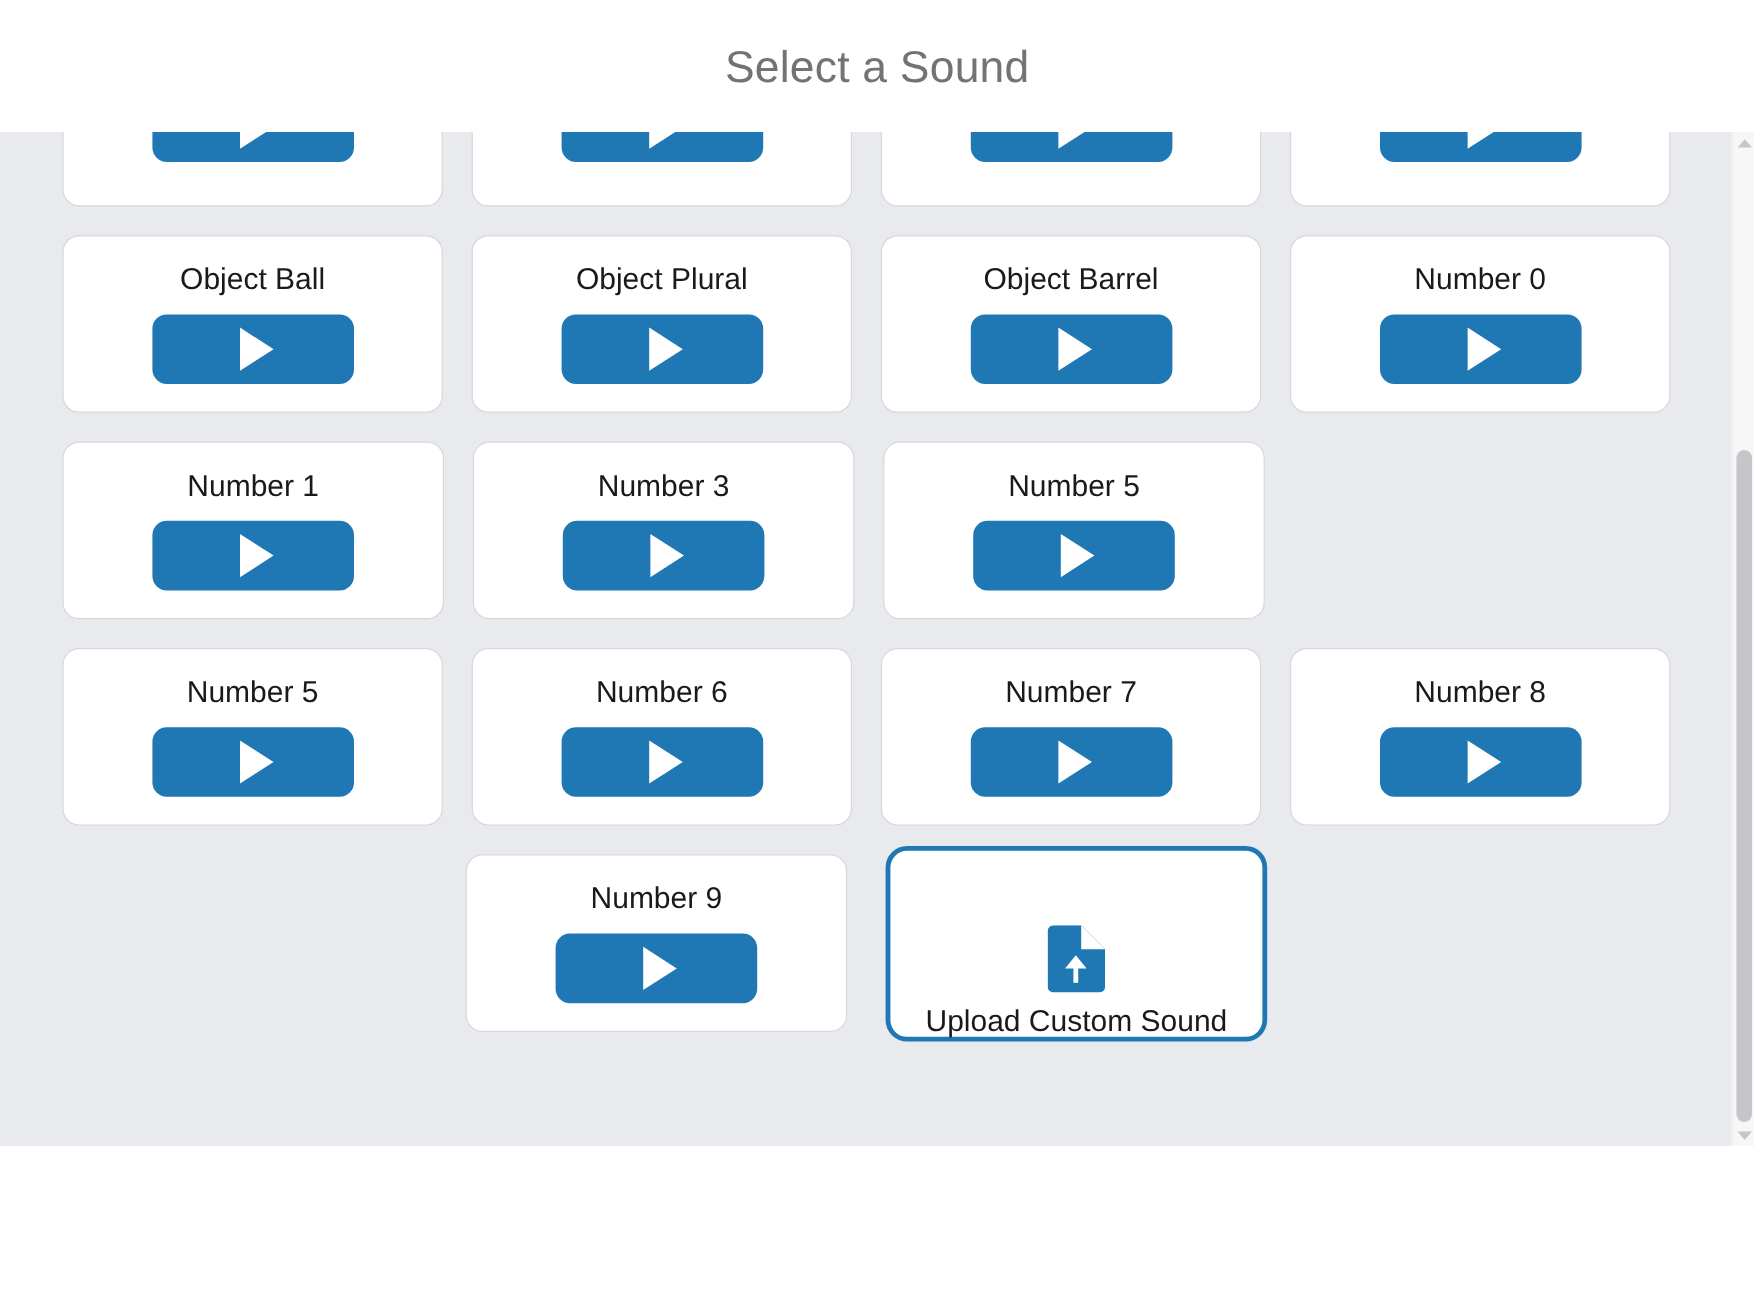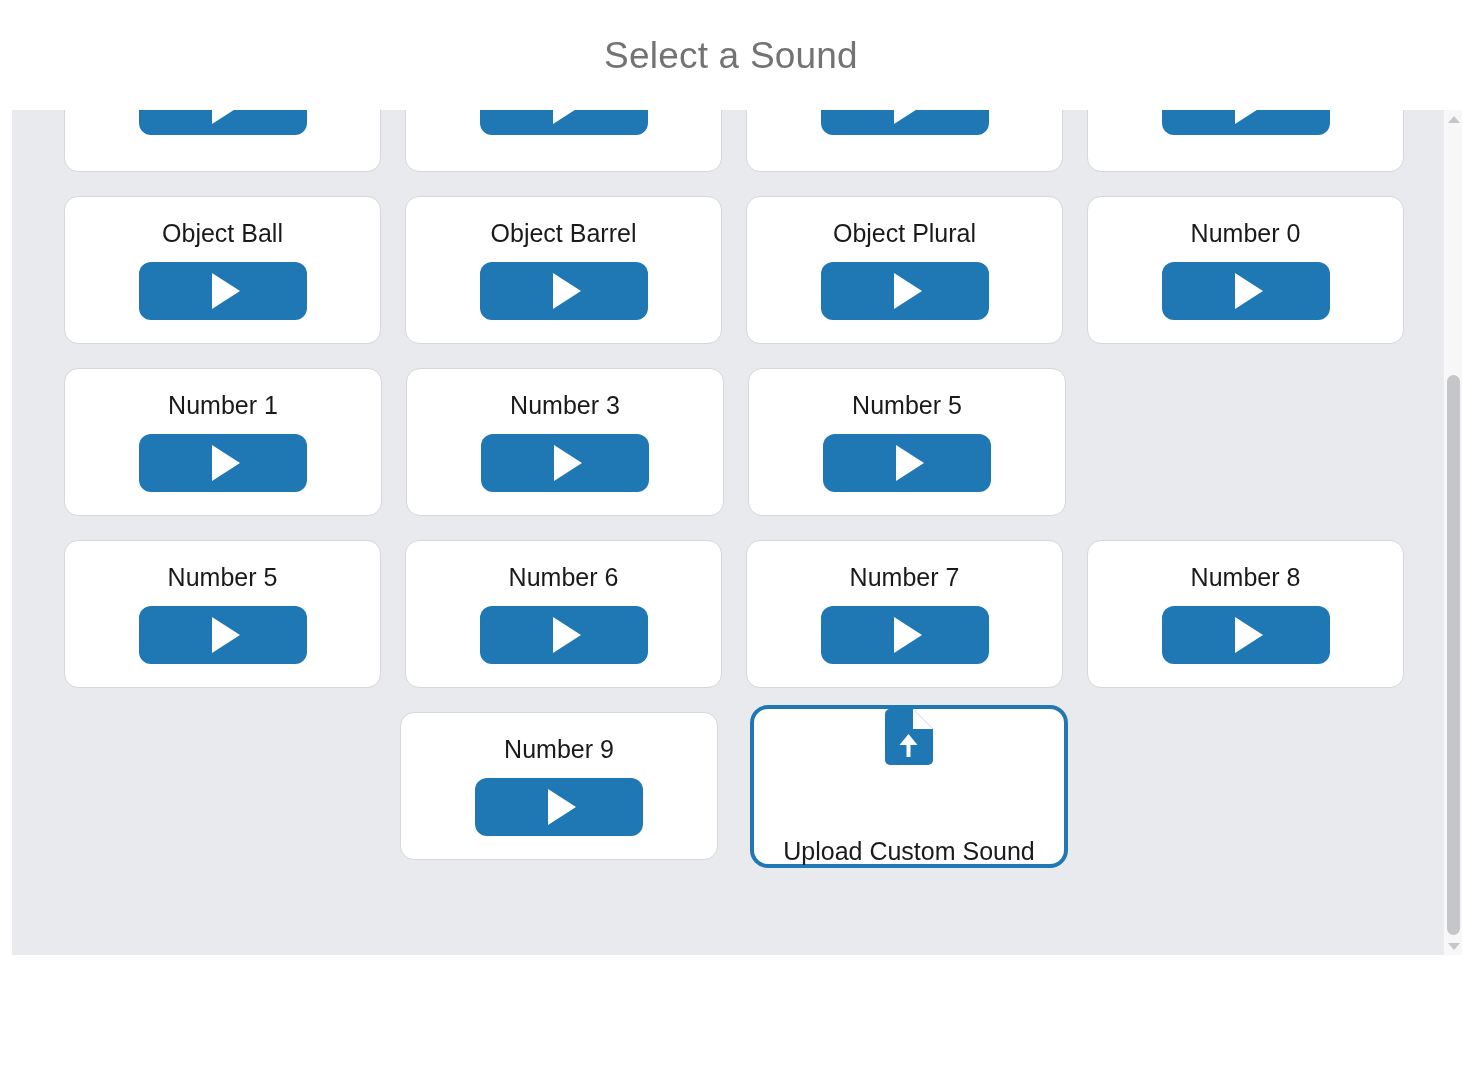--- a/index.html
+++ b/index.html
@@ -34,21 +34,21 @@
     font-size: 37px;
     font-weight: 400;
     color: #737373;
     letter-spacing: 0.2px;
     line-height: 1;
   }
 
   
   .modal-body {
     position: absolute;
-    left: 12px; top: 110px;
+    left: 0; top: 110px;
     width: 1443px;
     height: 845px;
     background: #e9eaee;
     overflow: hidden;
   }
 
   .grid {
     position: absolute;
     left: 52px;
     top: -86px;
@@ -104,21 +104,21 @@
   
   .upload-card {
     width: 318px;
     height: 163px;
     background: #ffffff;
     border: 4px solid #1f78b4;
     border-radius: 18px;
     display: flex;
     flex-direction: column;
     align-items: center;
-    justify-content: space-between;
+    justify-content: flex-end;
     gap: 12px;
     cursor: pointer;
     margin-top: -7px;
   }
   .upload-icon { width: 48px; height: 56px; display: block; }
   .upload-label {
     font-size: 25px;
     color: #1a1a1a;
     line-height: 1;
   }
@@ -210,27 +210,27 @@
           </div>
         </div>
         <div class="grid-row">
           <div class="sound-card">
             <div class="sound-card-label">Object Ball</div>
             <button class="play-button">
               <span class="play-triangle"></span>
             </button>
           </div>
           <div class="sound-card">
+            <div class="sound-card-label">Object Plural</div>
+            <button class="play-button">
+              <span class="play-triangle"></span>
+            </button>
+          </div>
+          <div class="sound-card">
             <div class="sound-card-label">Object Barrel</div>
-            <button class="play-button">
-              <span class="play-triangle"></span>
-            </button>
-          </div>
-          <div class="sound-card">
-            <div class="sound-card-label">Object Plural</div>
             <button class="play-button">
               <span class="play-triangle"></span>
             </button>
           </div>
           <div class="sound-card">
             <div class="sound-card-label">Number 0</div>
             <button class="play-button">
               <span class="play-triangle"></span>
             </button>
           </div>

